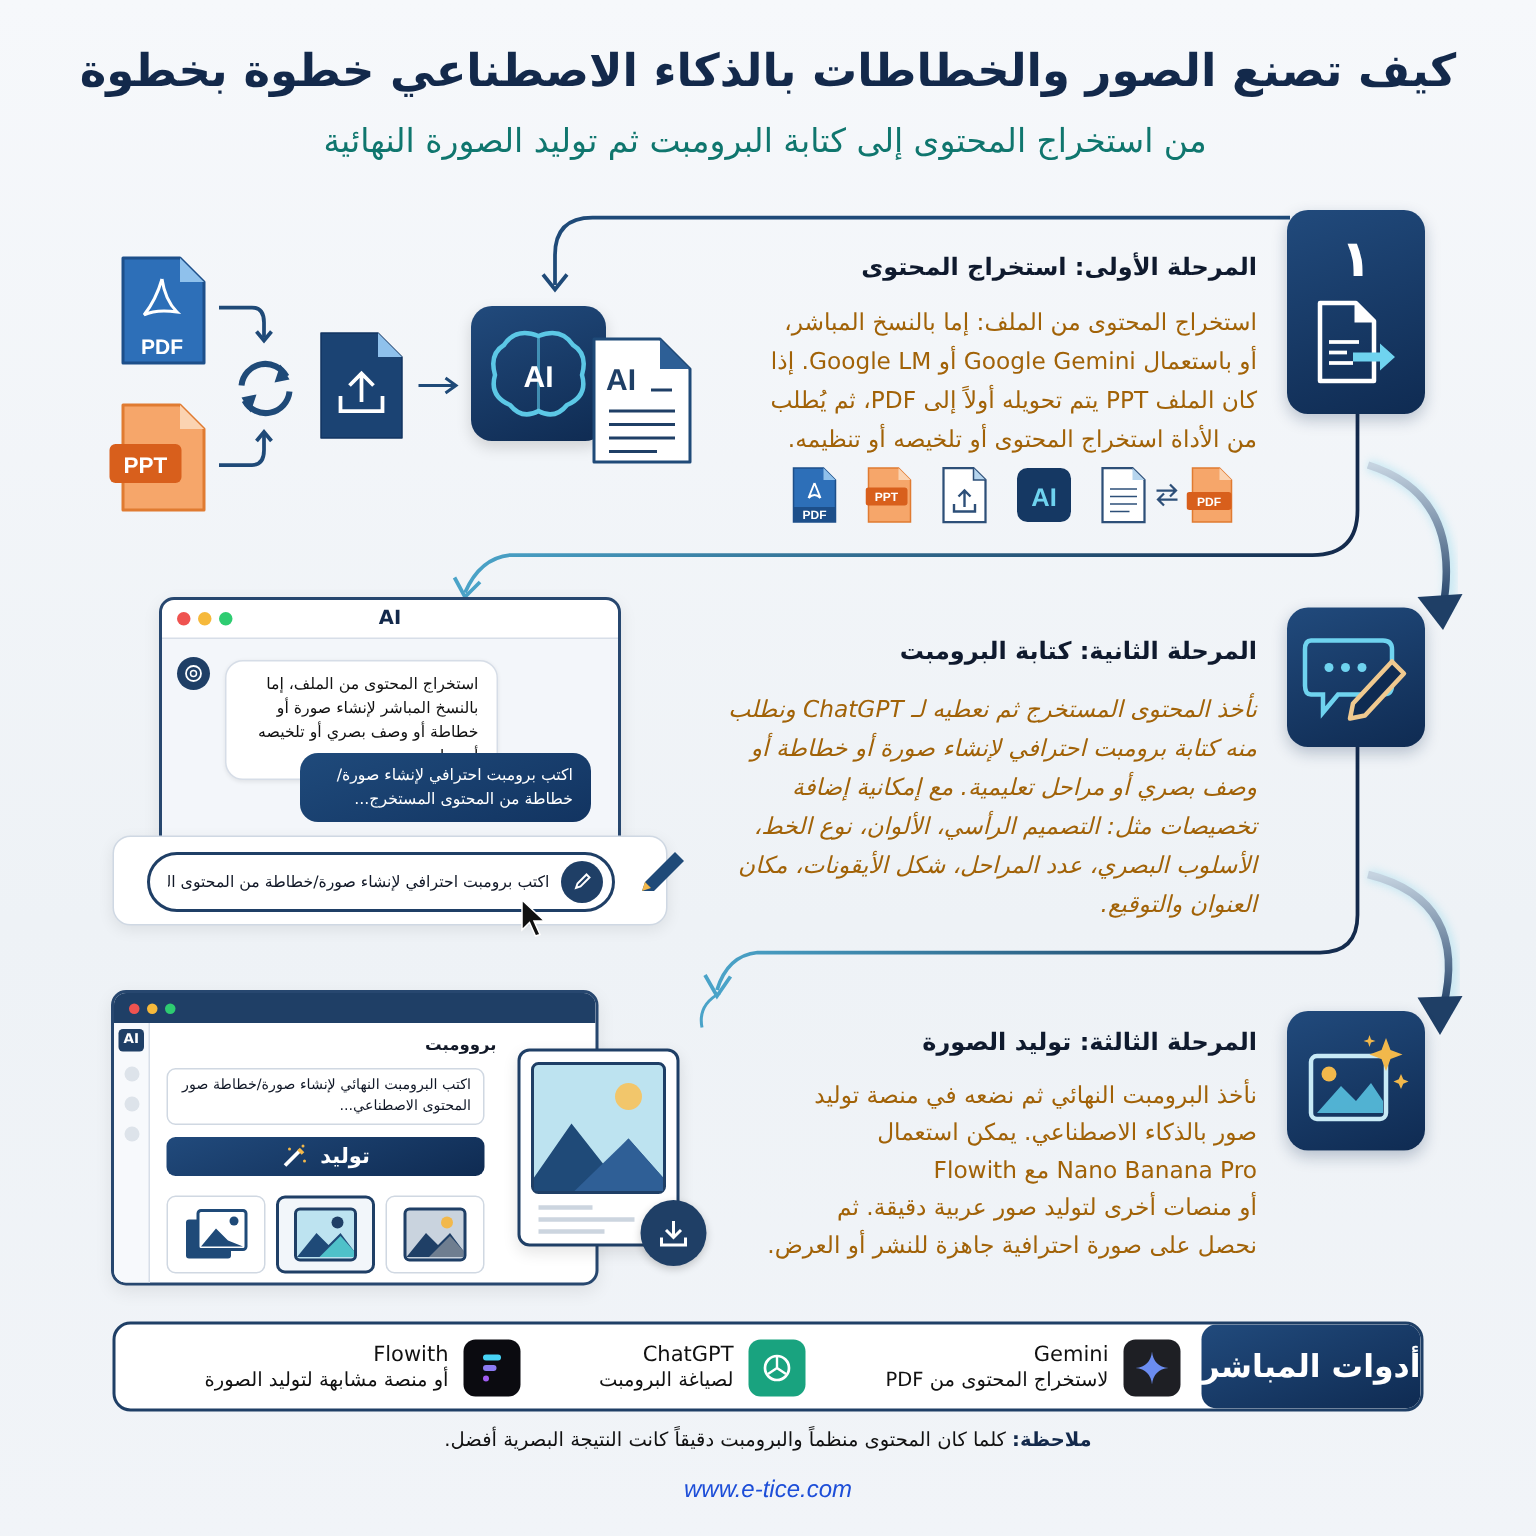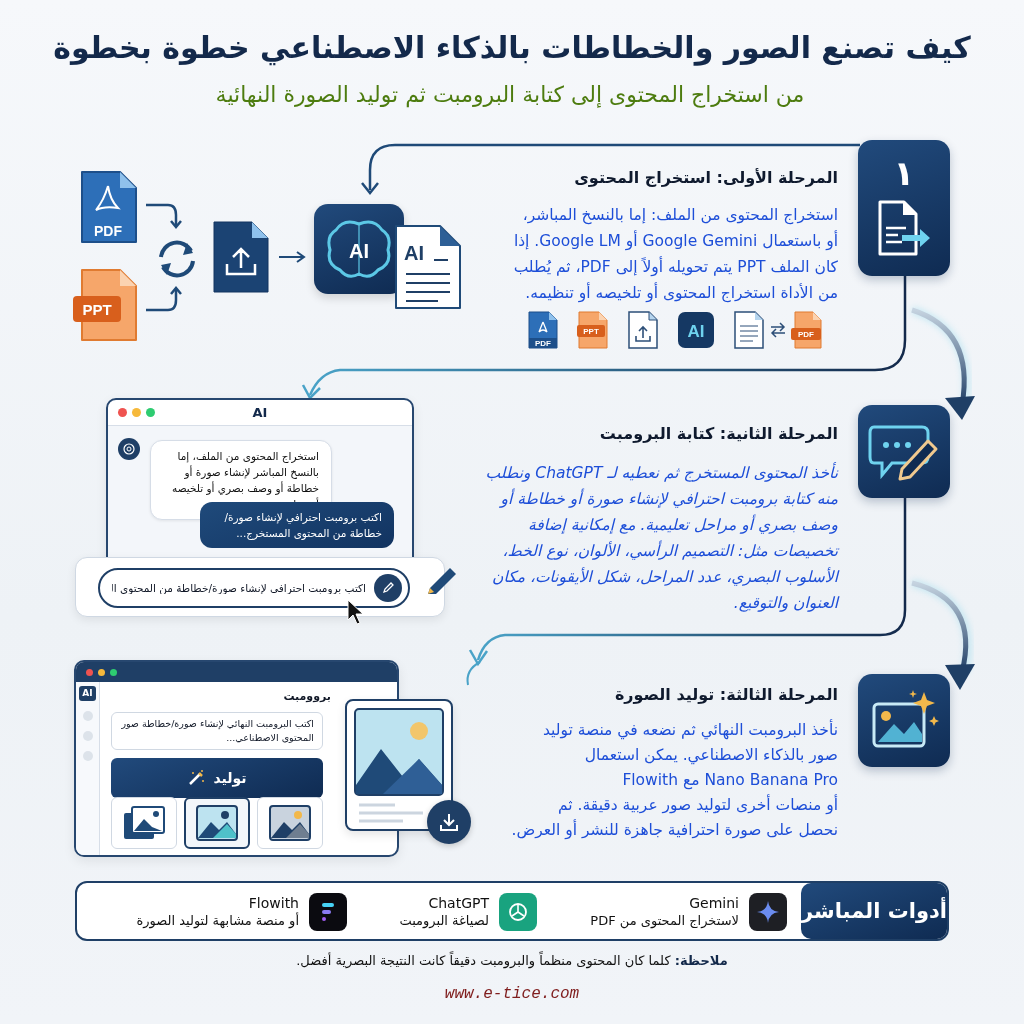--- a/index.html
+++ b/index.html
@@ -13,38 +13,38 @@
   .abs { position: absolute; }
 
   
   .title {
     top: 30px; left: 0; width: 1024px; text-align: center;
     font-size: 30px; font-weight: bold; color: #13294b; direction: rtl;
     letter-spacing: -0.5px;
   }
   .subtitle {
     top: 82px; left: 0; width: 1020px; text-align: center;
-    font-size: 22px; color: #4d7c0f; direction: rtl;
+    font-size: 22px; color: #0f766e; direction: rtl;
   }
 
   
   .connectors { top: 0; left: 0; width: 1024px; height: 1024px; pointer-events: none; }
 
   
   .badge {
     width: 92px; border-radius: 14px;
     background: linear-gradient(160deg, #214a7c 0%, #0f2b52 100%);
     box-shadow: 0 4px 10px rgba(15,43,82,.25);
     display: flex; flex-direction: column; align-items: center; justify-content: center;
   }
   .badge-num { color: #fff; font-size: 34px; font-weight: bold; line-height: 1; margin-bottom: 8px; }
 
   
   .step-title { font-size: 16px; font-weight: bold; color: #0f1a2e; direction: rtl; text-align: right; }
-  .step-body { font-size: 15.5px; line-height: 26px; color: #1d4ed8; direction: rtl; }
+  .step-body { font-size: 15.5px; line-height: 26px; color: #a16207; direction: rtl; }
   .mini-icons { display: flex; gap: 18px; align-items: center; }
 
   
   .window {
     background: #fff; border: 2px solid #27476f; border-radius: 10px; overflow: hidden;
     box-shadow: 0 4px 12px rgba(0,0,0,.08);
   }
   .win-bar { height: 26px; border-bottom: 1px solid #d7dee8; position: relative; display: flex; align-items: center; padding-left: 10px; gap: 5px; }
   .dot { width: 9px; height: 9px; border-radius: 50%; }
   .bubble {
@@ -76,21 +76,21 @@
     color: #fff; font-size: 21px; font-weight: bold; display: flex; align-items: center; justify-content: center;
     direction: rtl; border-radius: 10px 0 0 10px;
   }
   .tool { position: absolute; top: 8px; height: 42px; display: flex; align-items: center; gap: 10px; direction: rtl; }
   .tool-icon { width: 38px; height: 38px; border-radius: 8px; display:flex; align-items:center; justify-content:center; flex: 0 0 38px; }
   .tool-name { font-size: 14px; color: #111; text-align: right; line-height: 18px; }
   .tool-desc { font-size: 13px; color: #111; text-align: right; line-height: 18px; }
 
   .note { top: 953px; left: 0; width: 1024px; text-align: center; font-size: 13px; color: #111; direction: rtl; }
   .note b { color: #13294b; }
-  .site { top: 985px; left: 0; width: 1024px; text-align: center; font-size: 16px; color: #7f1d1d; font-style: italic; font-family: Liberation Mono, monospace; }
+  .site { top: 985px; left: 0; width: 1024px; text-align: center; font-size: 16px; color: #1d4ed8; font-style: italic; font-family: Liberation Sans, sans-serif; }
 </style>
 </head>
 <body>
 
 <div class="abs title">كيف تصنع الصور والخطاطات بالذكاء الاصطناعي خطوة بخطوة</div>
 <div class="abs subtitle">من استخراج المحتوى إلى كتابة البرومبت ثم توليد الصورة النهائية</div>
 
 <svg class="abs connectors" viewBox="0 0 1024 1024">
   <defs>
     <linearGradient id="cg1" x1="0" y1="0" x2="1" y2="0">
@@ -311,21 +311,21 @@
     <span class="dot" style="background:#2ecc71; width:7px; height:7px;"></span>
   </div>
   <div class="abs" style="top:20px; left:0; width:24px; height:177px; border-right:1px solid #d7dee8; background:#f7f9fc;">
     <div style="margin:4px auto 0; width:17px; height:15px; border-radius:3px; background:#1f3f66; color:#fff; font-size:9px; font-weight:bold; text-align:center; line-height:15px;">AI</div>
     <div style="margin:10px auto 0; width:10px; height:10px; border-radius:50%; background:#dde3ea;"></div>
     <div style="margin:10px auto 0; width:10px; height:10px; border-radius:50%; background:#dde3ea;"></div>
     <div style="margin:10px auto 0; width:10px; height:10px; border-radius:50%; background:#dde3ea;"></div>
   </div>
   <div class="abs" style="top:28px; right:66px; font-size:11px; font-weight:bold; direction:rtl;">بروومبت</div>
   <div class="abs" style="top:50px; left:35px; width:212px; height:38px; border:1px solid #d0d8e2; border-radius:6px; font-size:9.5px; line-height:14px; padding:4px 8px; direction:rtl; text-align:right; overflow:hidden;">اكتب البرومبت النهائي لإنشاء صورة/خطاطة صور المحتوى الاصطناعي...</div>
-  <div class="abs" style="top:96px; left:35px; width:212px; height:40px; border-radius:6px; background:linear-gradient(160deg,#214a7c,#0f2b52); display:flex; align-items:center; justify-content:center; gap:8px; direction:rtl;">
+  <div class="abs" style="top:96px; left:35px; width:212px; height:26px; border-radius:6px; background:linear-gradient(160deg,#214a7c,#0f2b52); display:flex; align-items:center; justify-content:center; gap:8px; direction:rtl;">
     <span style="color:#fff; font-size:14px; font-weight:bold;">توليد</span>
     <svg width="18" height="18" viewBox="0 0 18 18">
         <path d="M3 15 L13 5" stroke="#fff" stroke-width="2.5"></path>
         <path d="M12 4 L15 7" stroke="#f2b84b" stroke-width="2.5"></path>
         <circle cx="15" cy="2" r="1" fill="#f2b84b"></circle>
         <circle cx="6" cy="4" r="1" fill="#f2b84b"></circle>
         <circle cx="16" cy="12" r="1" fill="#f2b84b"></circle>
       </svg>
   </div>
   <div class="abs" style="top:135px; left:35px; width:66px; height:52px; border:1px solid #d0d8e2; border-radius:6px; display:flex; align-items:center; justify-content:center;">

